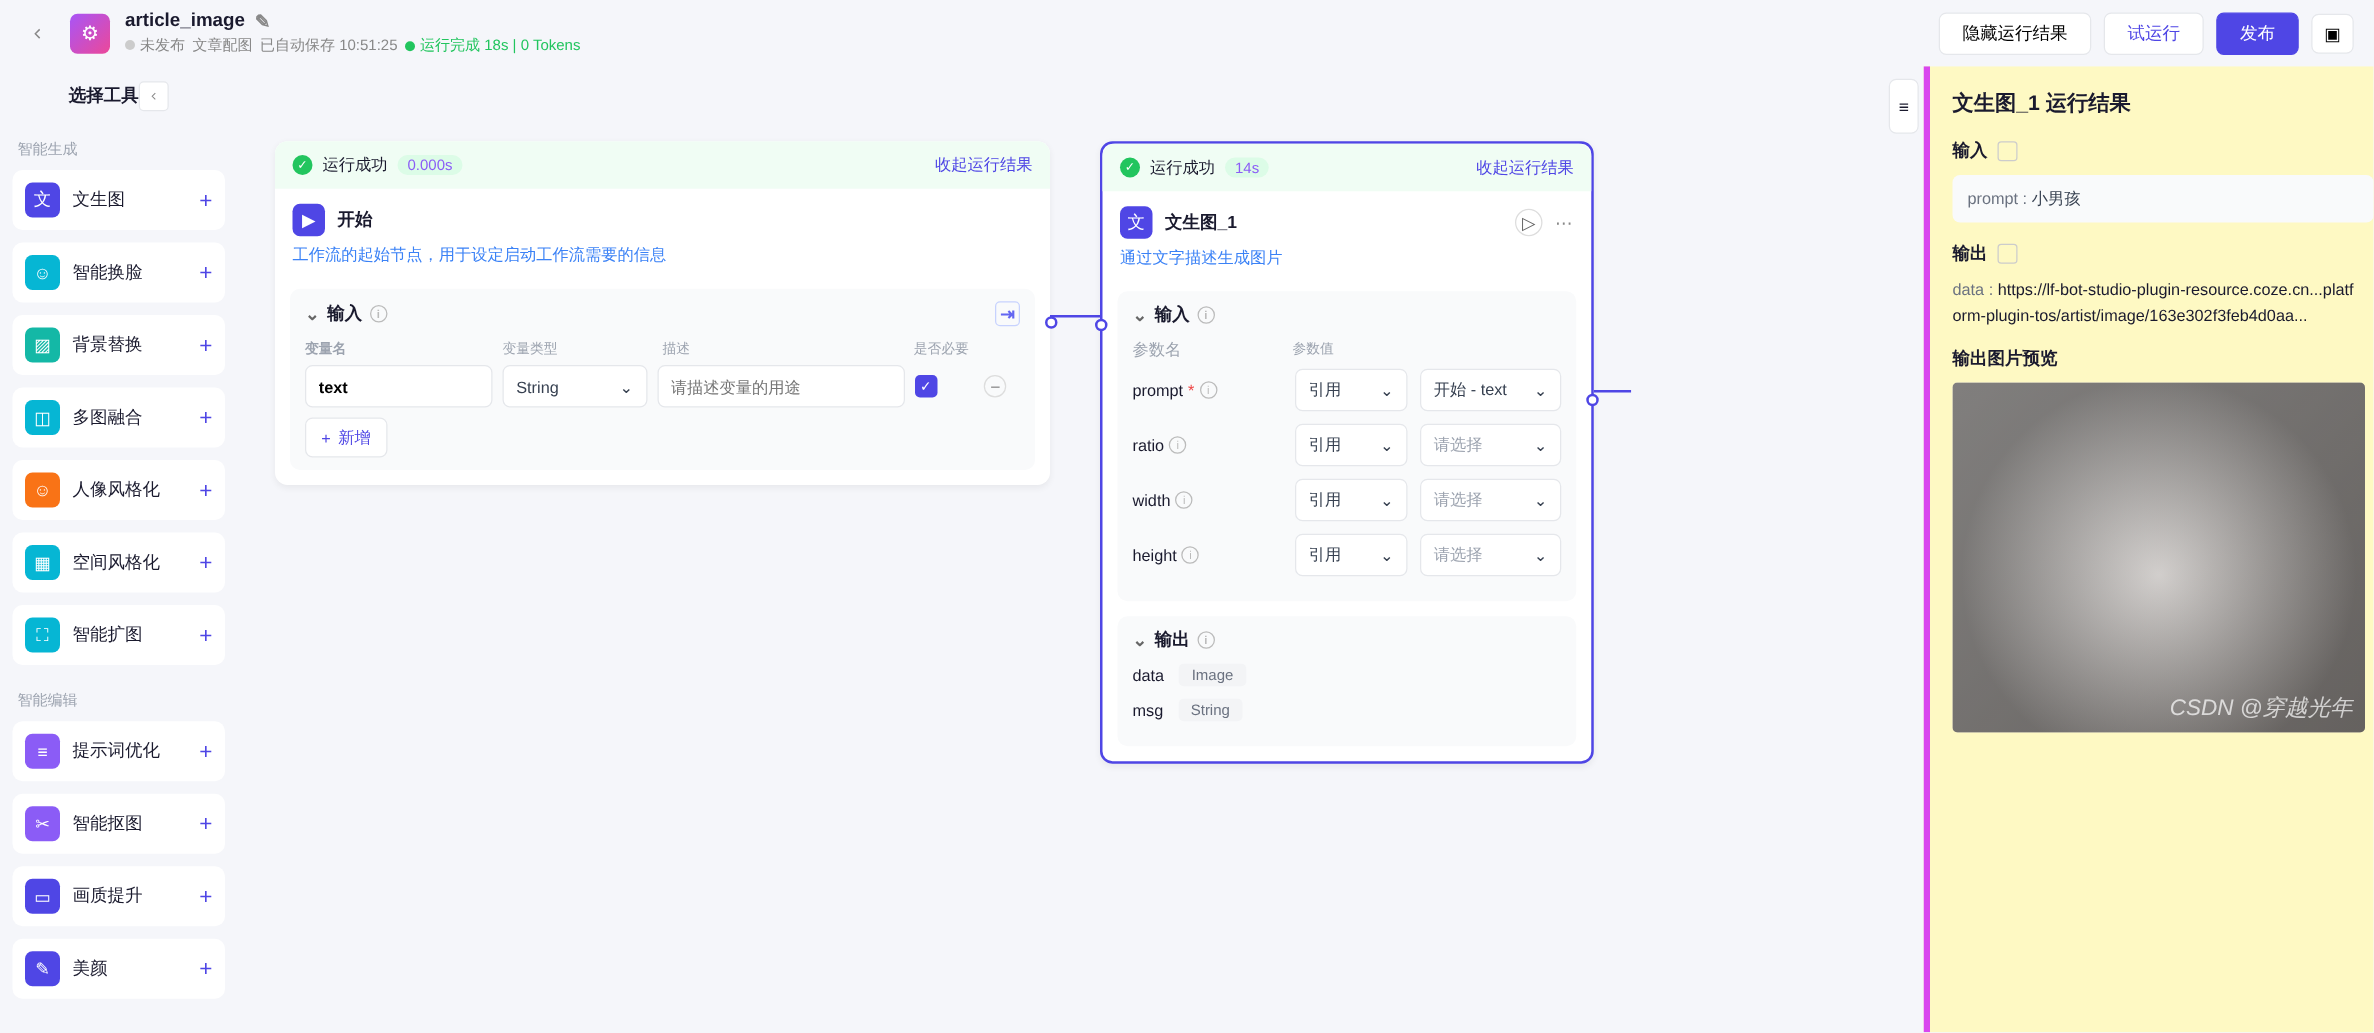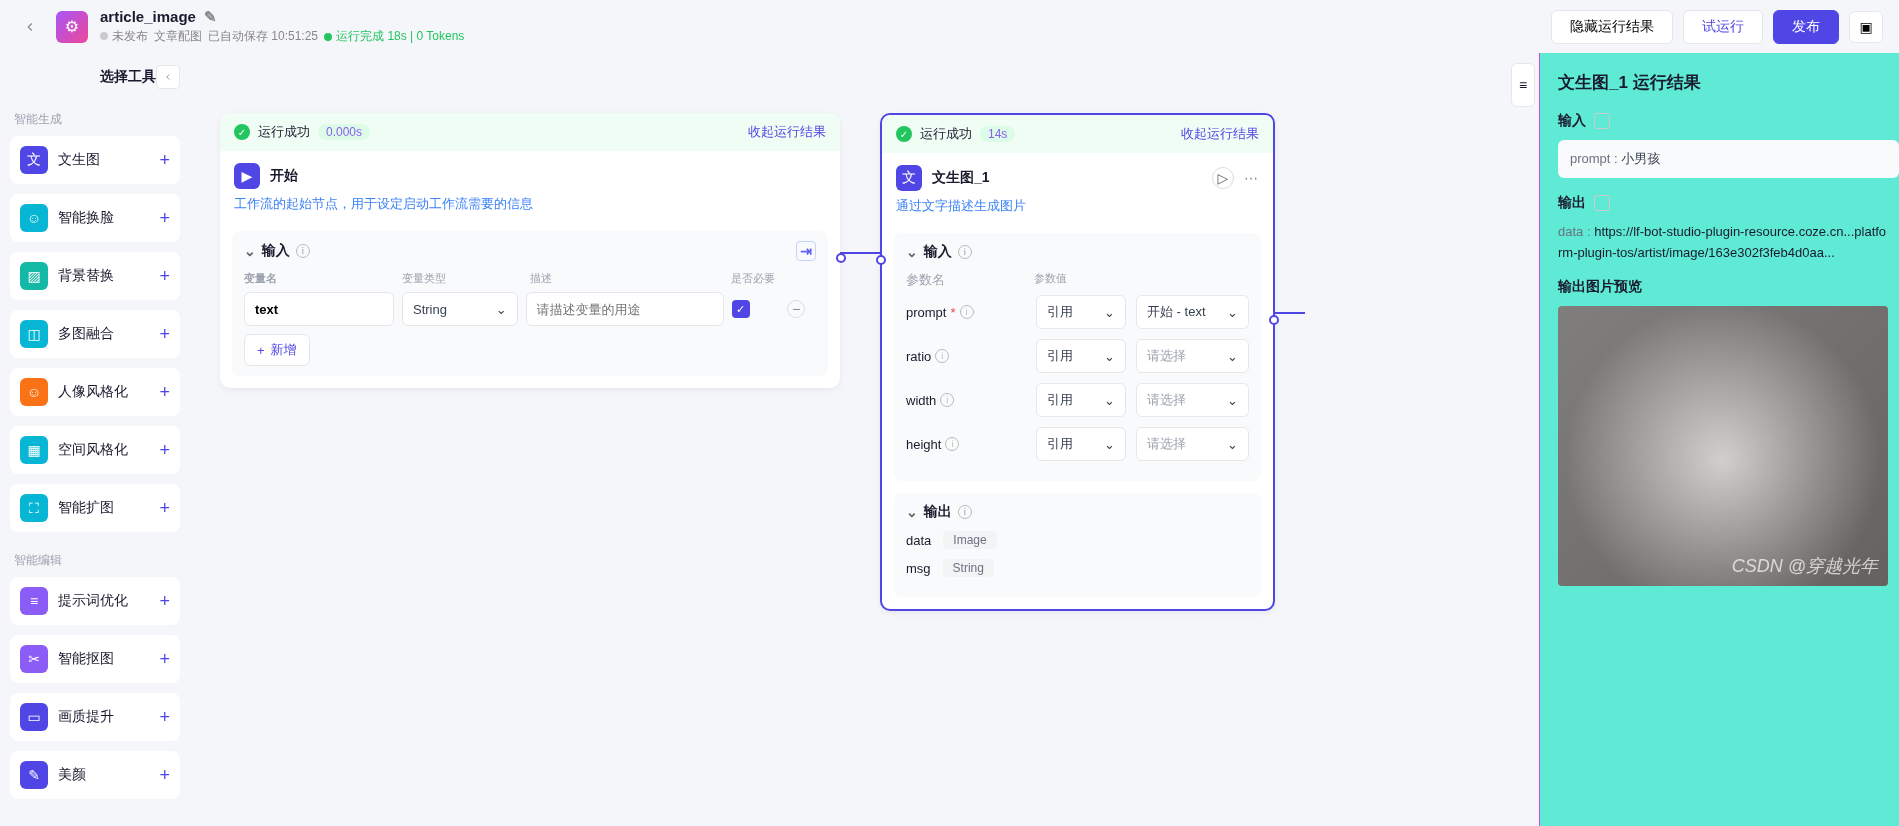--- a/index.html
+++ b/index.html
@@ -21,21 +21,21 @@
 .btn { padding: 7px 18px; border-radius: 6px; border: 1px solid #e5e7eb; background: #fff; cursor: pointer; font-size: 14px; }
 .btn-primary { background: #4f46e5; color: #fff; border-color: #4f46e5; font-weight: 500; }
 .btn-link { color: #4f46e5; }
 .btn-icon { width: 34px; padding: 7px 0; text-align: center; }
 
 
 .main { flex: 1; display: flex; overflow: hidden; }
 
 
 .sidebar { width: 190px; background: #f5f6fa; padding: 12px 10px; display: flex; flex-direction: column; position: relative; }
-.sb-head { display: flex; align-items: center; justify-content: flex-end; margin-bottom: 12px; font-weight: 600; }
+.sb-head { display: flex; align-items: center; justify-content: center; margin-bottom: 12px; font-weight: 600; }
 .sb-collapse { width: 24px; height: 24px; border: 1px solid #e5e7eb; border-radius: 4px; background: #fff; display:flex; align-items:center; justify-content:center; color:#888; cursor:pointer; }
 .sb-group { font-size: 12px; color: #9ca3af; margin: 10px 4px 8px; }
 .sb-item { display: flex; align-items: center; background: #fff; border-radius: 8px; padding: 10px 10px; margin-bottom: 10px; cursor: pointer; }
 .sb-icon { width: 28px; height: 28px; border-radius: 6px; display: flex; align-items: center; justify-content: center; color: #fff; margin-right: 10px; font-size: 14px; }
 .bg-blue { background:#4f46e5;} .bg-cyan{background:#06b6d4;} .bg-teal{background:#14b8a6;} .bg-orange{background:#f97316;} .bg-purple{background:#8b5cf6;}
 .sb-label { flex: 1; font-weight: 500; }
 .sb-add { color: #4f46e5; font-size: 18px; font-weight: 400; }
 
 
 .canvas { flex: 1; position: relative; background: #f5f6fa; overflow: hidden; }
@@ -72,21 +72,21 @@
 .p-val { flex:1; }
 .out-row { display:flex; align-items:center; gap:12px; margin-bottom:10px; font-size:13px; }
 .type-pill { background:#f3f4f6; color:#6b7280; padding:2px 10px; border-radius:4px; font-size:12px; }
 
 
 .handle { position:absolute; width:10px; height:10px; border-radius:50%; background:#fff; border:2px solid #4f46e5; }
 .handle.right { right:-6px; top:140px; }
 .handle.left { left:-6px; top:140px; }
 
 
-.rpanel { width:360px; background:#5eead4; border-left:1px solid #d946ef; padding:18px 0 18px 18px; overflow-y:auto; position:relative; }
+.rpanel { width:360px; background:#fef9c3; border-left:5px solid #d946ef; padding:18px 0 18px 18px; overflow-y:auto; position:relative; }
 .rp-title { font-size:17px; font-weight:700; margin-bottom:18px; }
 .rp-sec-head { display:flex; align-items:center; gap:8px; font-weight:600; margin:8px 0 10px; }
 .copy-ic { width:16px;height:16px;border:1px solid #ccc;border-radius:3px;cursor:pointer; }
 .kv-box { background:#f9fafb; border-radius:6px; padding:10px 12px; margin-bottom:16px; font-size:13px; }
 .kv-box .k { color:#6b7280; } .kv-box .v { color:#374151; }
 .out-text { font-size:13px; line-height:1.6; margin-bottom:14px; word-break:break-all; padding-right:10px; }
 .out-text .k { color:#6b7280; }
 .preview-img { width:330px; height:280px; background:linear-gradient(135deg,#d6d3d1,#a8a29e); border-radius:4px; position:relative; overflow:hidden; }
 .preview-img::after { content:""; position:absolute; inset:0; background:radial-gradient(circle at 50% 55%, rgba(255,255,255,.3) 0%, rgba(0,0,0,.4) 70%); }
 .wm { position:absolute; bottom:8px; right:10px; color:rgba(255,255,255,.7); font-size:18px; font-style:italic; z-index:2; }

